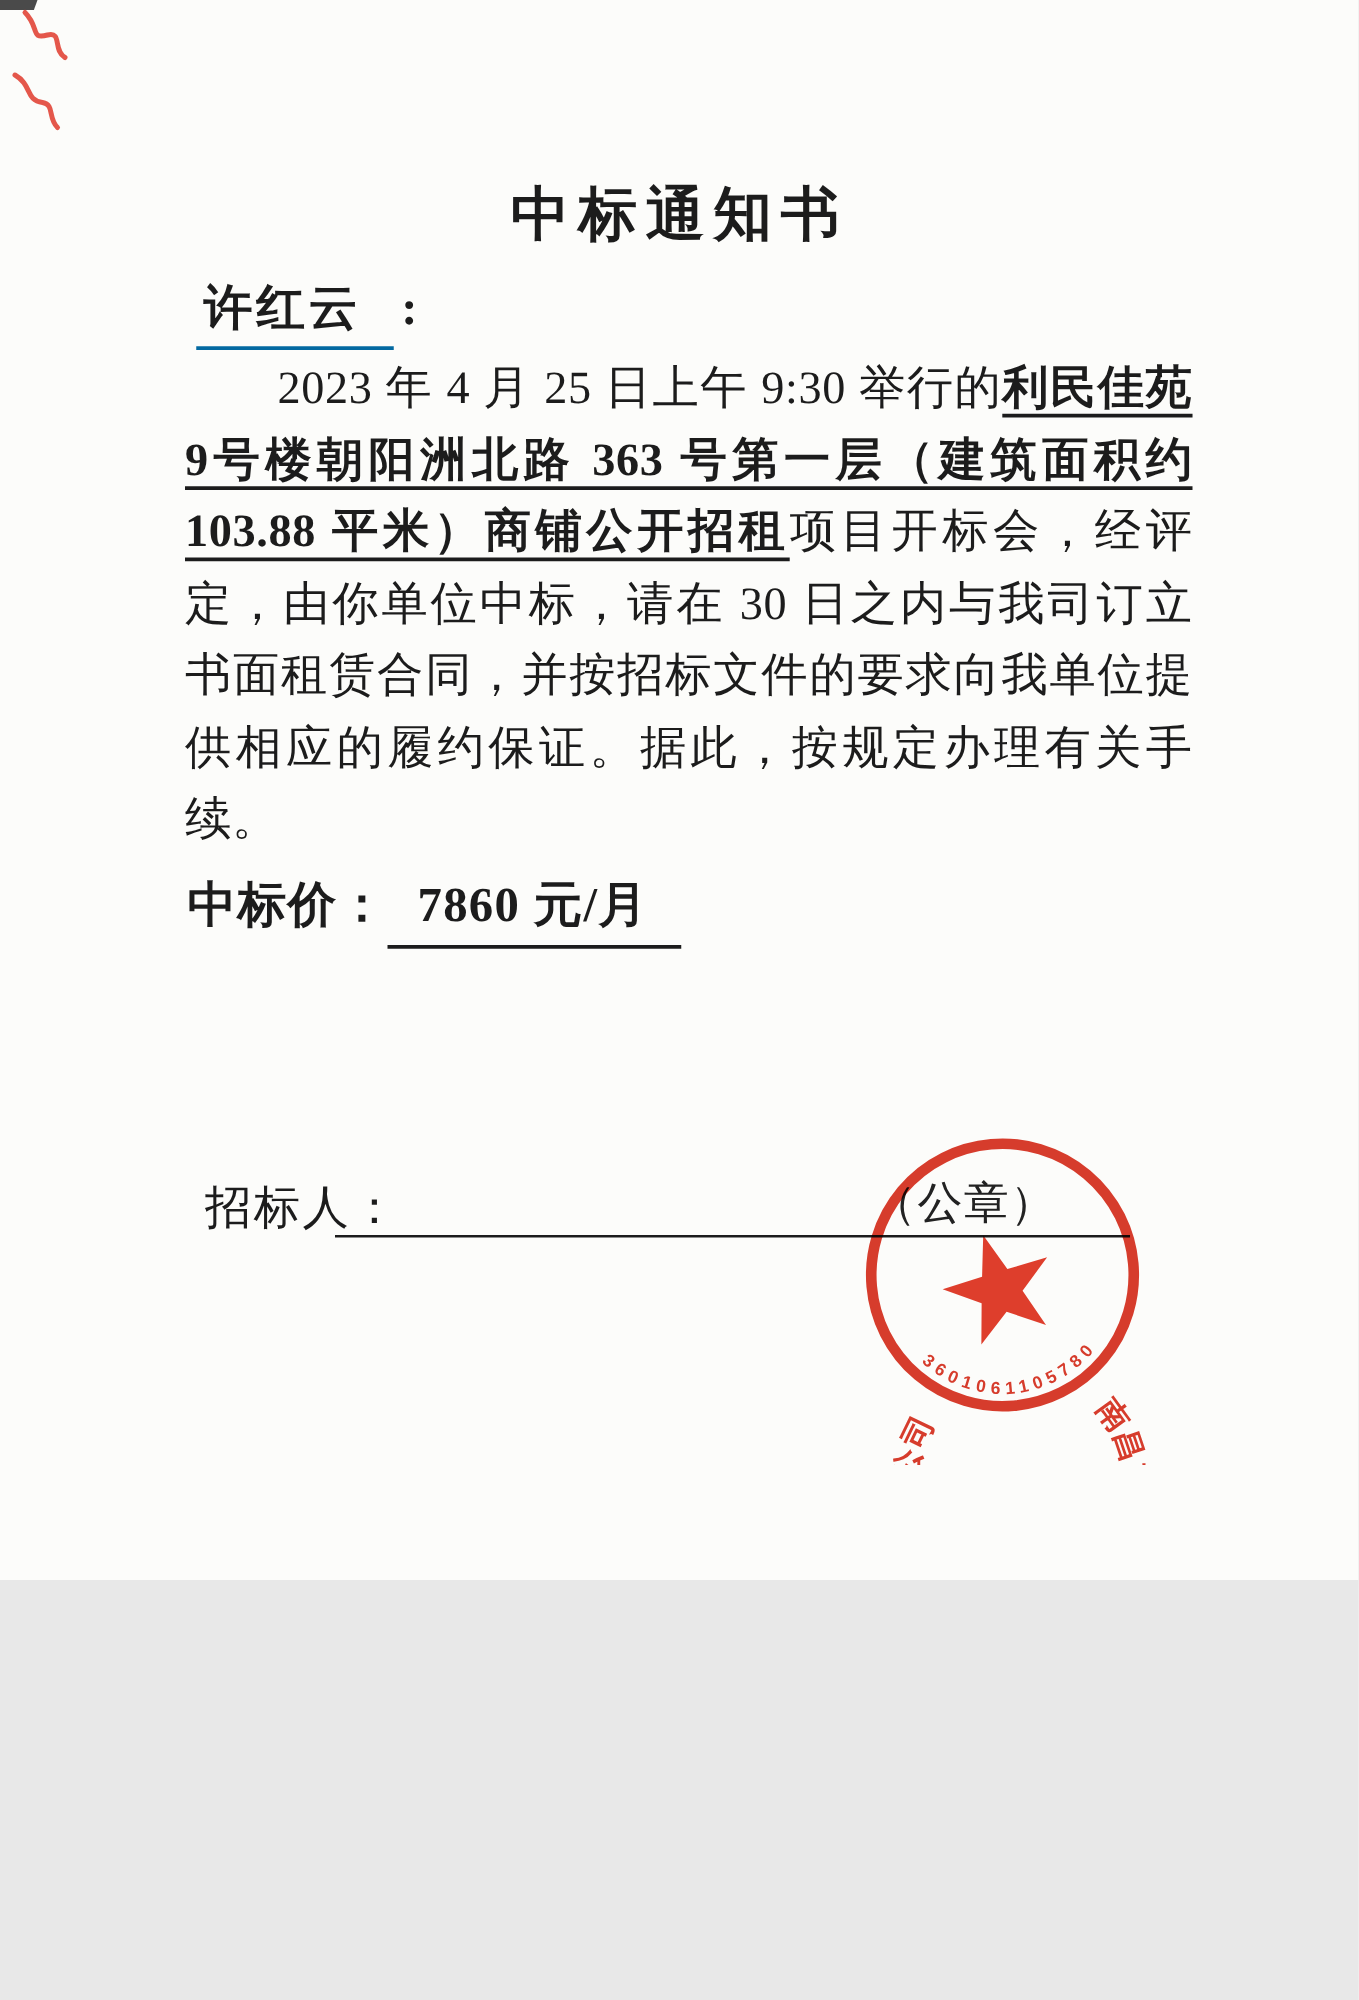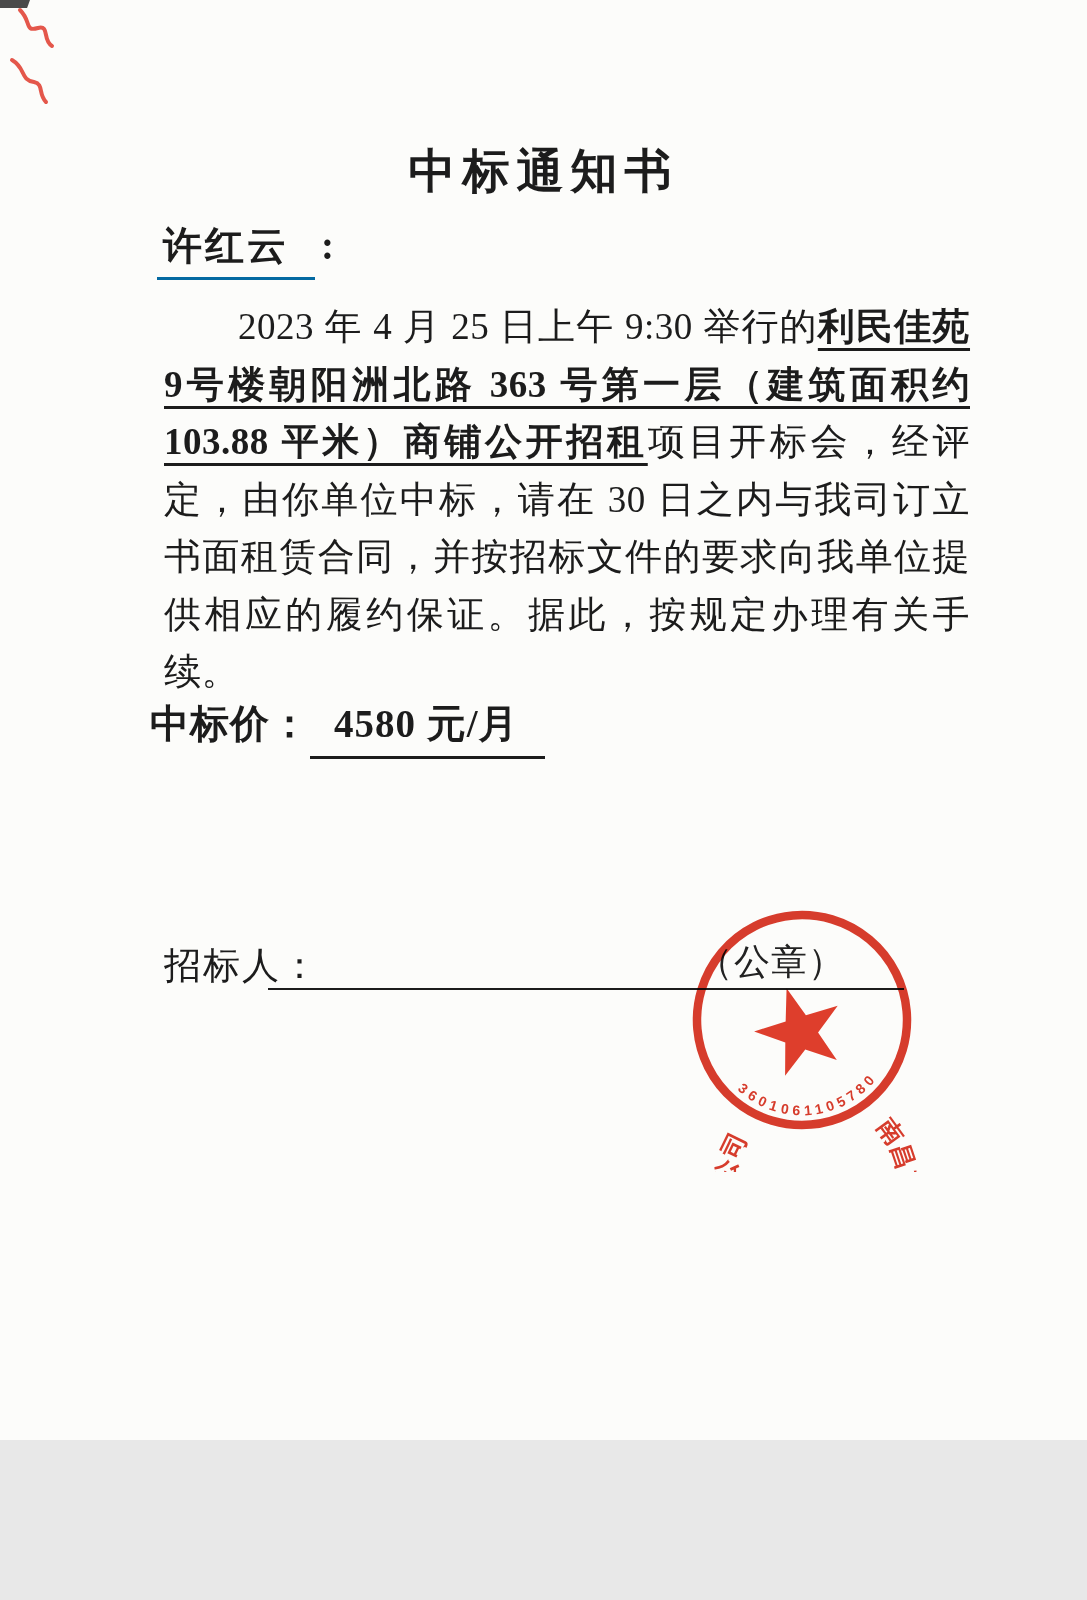--- a/index.html
+++ b/index.html
@@ -3,21 +3,21 @@
 <meta charset="utf-8">
 <style>
   html, body {
     margin: 0;
     padding: 0;
     background: #e8e8e8;
   }
   .page {
     position: relative;
     width: 1087px;
-    height: 1440px;
+    height: 1264px;
     margin: 0 auto;
     background: #fcfcfa;
     overflow: hidden;
     font-family: "Liberation Serif", serif;
     color: #1c1c1c;
   }
   
   .corner-sliver {
     position: absolute;
     top: 0; left: 0;
@@ -57,21 +57,21 @@
   .body-text {
     position: absolute;
     top: 282px; left: 148px;
     width: 806px;
     font-size: 37px;
     line-height: 57.5px;
     text-align: justify;
     text-justify: inter-ideograph;
     text-indent: 2em;
     letter-spacing: 0.5px;
-    margin: 16px;
+    margin: 0;
   }
   .body-text .em-strong {
     font-weight: 700;
     text-decoration: underline;
     text-decoration-thickness: 2.5px;
     text-underline-offset: 9px;
   }
   .award-line {
     position: absolute;
     top: 697px; left: 150px;
@@ -144,21 +144,21 @@
 
   <div class="salutation">
     <span class="name">许红云</span><span class="colon">:</span>
   </div>
 
   <p class="body-text">
     <span>2023 年 4 月 25 日上午 9:30 举行的</span><span class="em-strong">利民佳苑9号楼朝阳洲北路 363 号第一层（建筑面积约 103.88 平米）商铺公开招租</span><span>项目开标会，经评定，由你单位中标，请在 30 日之内与我司订立书面租赁合同，并按招标文件的要求向我单位提供相应的履约保证。据此，按规定办理有关手续。</span>
   </p>
 
   <div class="award-line">
-    <span>中标价：</span><span class="award-value">4580 元/月</span>
+    <span>中标价：</span><span class="award-value">7860 元/月</span>
   </div>
 
   <div class="signature-label">招标人：</div>
   <div class="signature-line"></div>
   <div class="seal-note">（公章）</div>
 
   <svg class="company-seal" width="304" height="304" viewBox="-152 -152 304 304">
     <g transform="rotate(-5)">
       <circle r="105" fill="none" stroke="#d7301f" stroke-width="8.5"></circle>
       <path id="sealRingPath" d="M 0,83 A 83,83 0 1,1 -0.01,83" fill="none"></path>

